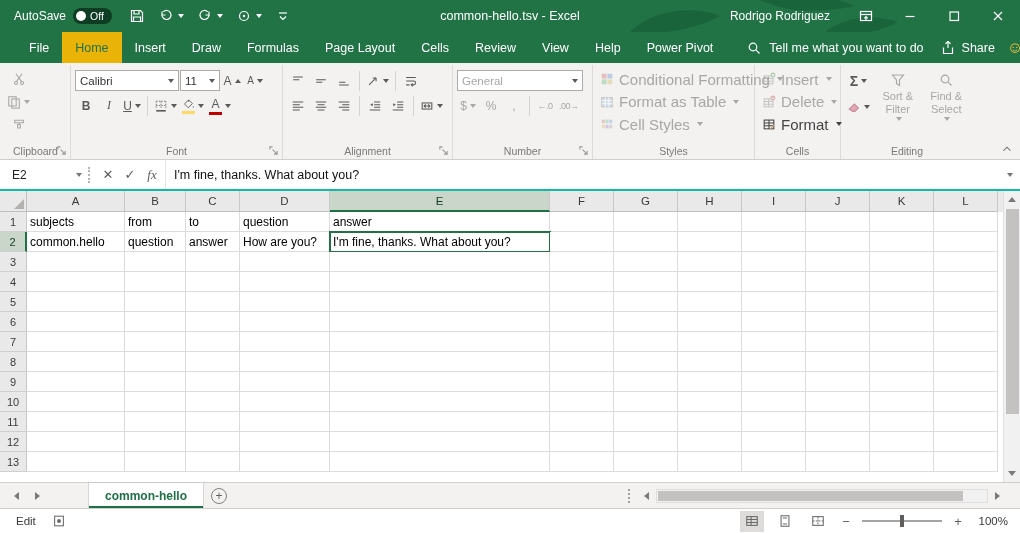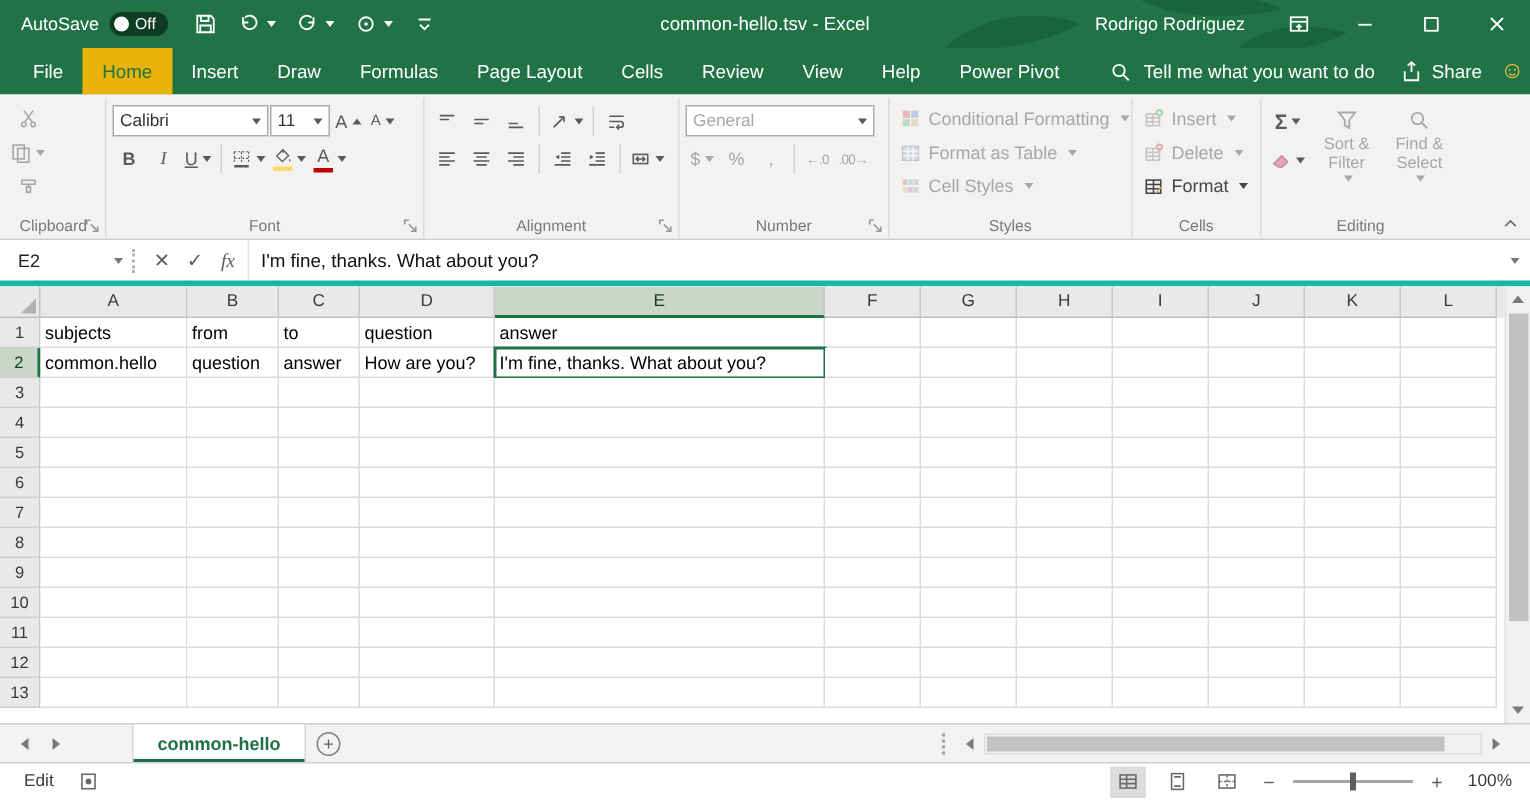--- a/index.html
+++ b/index.html
@@ -27,52 +27,52 @@
 .autosave{display:flex;align-items:center;gap:7px;padding:0 12px 0 14px;font-size:12px}
 .pill{display:flex;align-items:center;gap:4px;background:rgba(10,52,30,.85);border-radius:8px;padding:2px 8px 2px 3px;font-size:10.5px}
 .pill .dot{width:10px;height:10px;border-radius:50%;background:#fff}
 .qat{display:flex;align-items:center;gap:3px}
 .qbtn{display:flex;align-items:center;gap:2px;padding:3px 5px;color:#fff}
 .title-center{position:absolute;left:0;right:0;text-align:center;font-size:12.5px;pointer-events:none}
 .tb-right{margin-left:auto;display:flex;align-items:center;height:100%;position:relative}
 .username{padding:0 14px;font-size:12px}
 .winbtn{width:44px;height:32px;display:flex;align-items:center;justify-content:center;color:#fff}
 
-.tabrow{height:31px;background:#217346;display:flex;align-items:stretch;color:#fff;flex:none;padding-left:9px}
+.tabrow{height:31px;background:#217346;display:flex;align-items:stretch;color:#fff;flex:none;padding-left:16px}
 .rtab{padding:0 13px;display:flex;align-items:center;font-size:12.5px;white-space:nowrap}
 .rtab.active{background:#eab308;color:#217346}
 .tellme{display:flex;align-items:center;gap:7px;margin-left:14px;font-size:12.5px;padding:0 6px;white-space:nowrap}
 .sharebtn{margin-left:auto;display:flex;align-items:center;gap:6px;padding:0 10px;font-size:12.5px}
 .smiley{font-size:16px;color:#ffc83d;padding:0 12px 0 2px;display:flex;align-items:center}
 
 .ribbon{height:97px;background:#f3f2f1;border-bottom:1px solid #d1cfcd;display:flex;padding:2px 0 0 1px;flex:none;position:relative}
 .rgroup{position:relative;border-right:1px solid #dddbd9;padding:3px 4px 17px 4px;flex:none}
 .rlabel{position:absolute;bottom:2px;left:0;right:0;text-align:center;font-size:10.5px;color:#7a7977}
 .launch{position:absolute;bottom:3px;right:3px;width:11px;height:11px;color:#9a9896;stroke:currentColor;fill:none;stroke-width:1.2}
 .rrow{display:flex;align-items:center;height:25px;gap:1px}
 .bigbtn{display:flex;flex-direction:column;align-items:center;justify-content:flex-start;gap:2px;padding:4px 3px 2px;font-size:11px;color:#444}
 .bigbtn .lbl{text-align:center;line-height:12.5px}
 .sq{min-width:22px;height:22px;display:flex;align-items:center;justify-content:center;color:#5b5a58;gap:1px;padding:0 2px;font-size:12px}
 .combo{height:21px;background:#fff;border:1px solid #acaba9;display:flex;align-items:center;gap:4px;padding:0 4px;font-size:11.5px;color:#333}
 .combo .dd{margin-left:auto;color:#5a5a5a}
 .combo.disabled{color:#a8a7a5}
 .vdiv{width:1px;height:20px;background:#d5d3d1;margin:0 3px;flex:none}
-.srow{display:flex;align-items:center;gap:5px;height:22.5px;padding:0 3px;font-size:12px;color:#444;white-space:nowrap}
+.srow{display:flex;align-items:center;gap:5px;height:22.5px;padding:0 3px;font-size:15px;color:#444;white-space:nowrap}
 .stack{display:flex;flex-direction:column;align-items:center;gap:1px}
 .colbar{width:13px;height:3px;flex:none}
 .bb{font-weight:bold}
 .ii{font-style:italic;font-family:"Liberation Serif",serif}
 .uu{text-decoration:underline}
 .Aa{font-size:12px}
 .Aa.sm{font-size:10px}
 .sig{font-size:14px;font-weight:bold}
 .dec{font-size:9px;letter-spacing:-.5px}
 .collapse{position:absolute;right:6px;bottom:3px;color:#6b6a68}
 
-.fbar{height:31px;background:#fff;border-bottom:4px solid #14b8a6;display:flex;align-items:stretch;flex:none}
+.fbar{height:31px;background:#fff;border-bottom:2px solid #14b8a6;display:flex;align-items:stretch;flex:none}
 .namebox{width:88px;display:flex;align-items:center;padding:0 6px 0 12px;gap:6px;font-size:12px;color:#222;flex:none}
 .namebox .dd{margin-left:auto;color:#777}
 .fsplit{width:7px;display:flex;align-items:center;flex:none}
 .fsplit i{height:16px;border-left:2px dotted #b5b3b1}
 .fbtns{display:flex;align-items:center;padding:0 2px;flex:none}
 .fbtn{width:22px;height:100%;display:flex;align-items:center;justify-content:center;font-size:13px;color:#5f5e5c}
 .fbtn.fx{font-style:italic;font-family:"Liberation Serif",serif}
 .ftext{flex:1;display:flex;align-items:center;padding:0 8px;font-size:12.5px;color:#111;border-left:1px solid #e7e5e3}
 .fexpand{width:22px;display:flex;align-items:center;justify-content:center;color:#777;flex:none}
 

